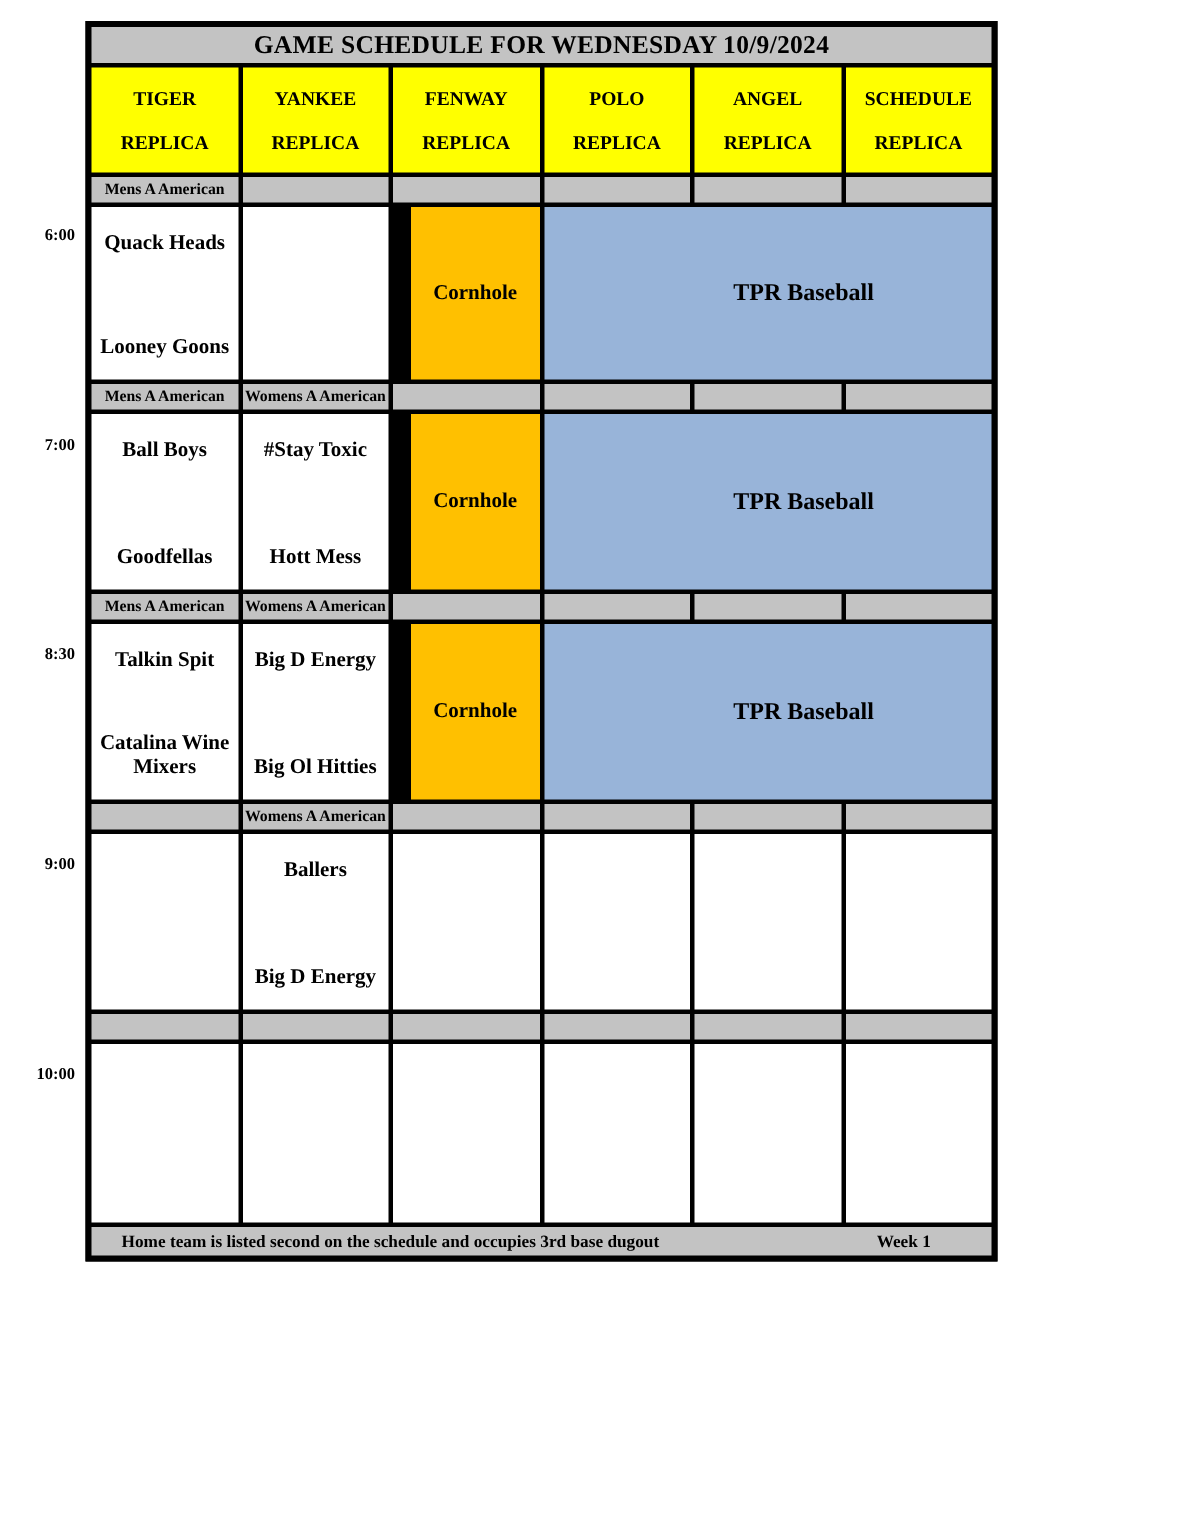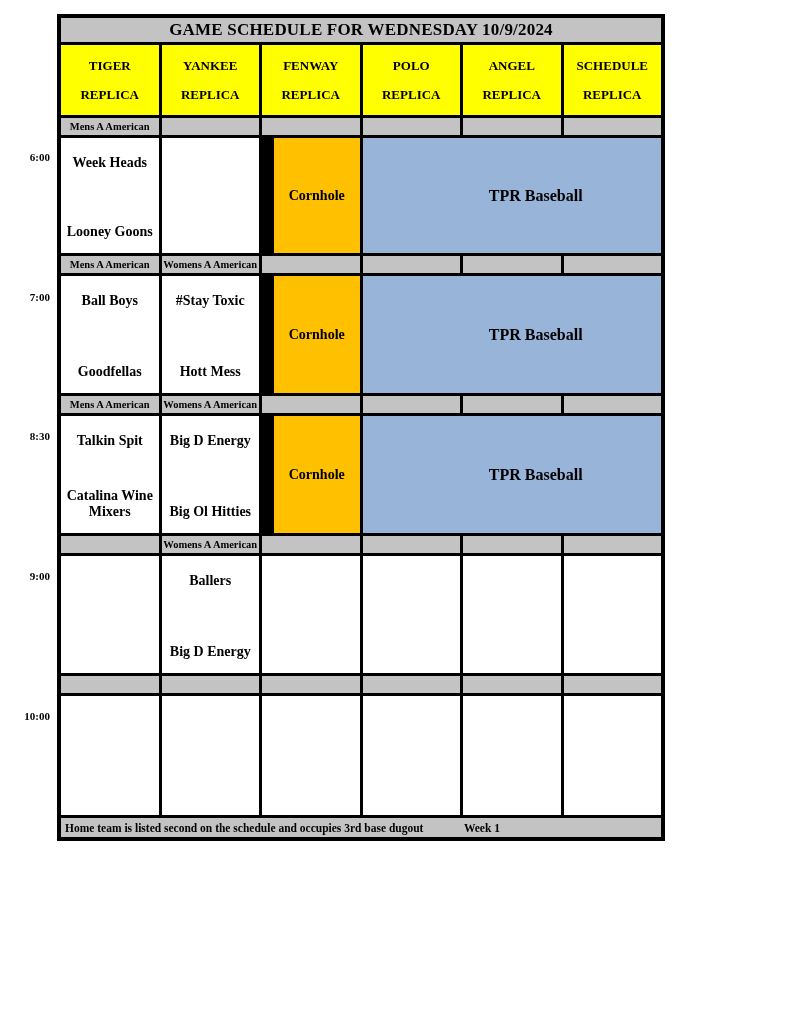--- a/index.html
+++ b/index.html
@@ -93,23 +93,24 @@
     justify-content: center;
     font-weight: bold;
     font-size: 16px;
     padding-left: 48px;
   }
   .footer-cell {
     grid-column: 1 / -1;
     background: var(--strip-fill);
     display: flex;
     align-items: center;
+    justify-content: space-between;
     font-weight: bold;
     font-size: 11.5px;
-    padding-left: 4px;
+    padding-left: 20px;
   }
   .footer-week {
     width: 117px;
     text-align: center;
     flex: 0 0 auto;
   }
   .time-label {
     position: absolute;
     left: 2px;
     width: 48px;
@@ -157,21 +158,21 @@
   </div>
 
   <div class="strip-cell">Mens A American</div>
   <div class="strip-cell"></div>
   <div class="strip-cell"></div>
   <div class="strip-cell"></div>
   <div class="strip-cell"></div>
   <div class="strip-cell"></div>
 
   <div class="teams-cell">
-    <span>Week Heads</span>
+    <span>Quack Heads</span>
     <span>Looney Goons</span>
   </div>
   <div class="teams-cell">
     <span></span>
     <span></span>
   </div>
   <div class="cornhole-cell">Cornhole</div>
   <div class="tpr-cell">TPR Baseball</div>
 
   <div class="strip-cell">Mens A American</div>

